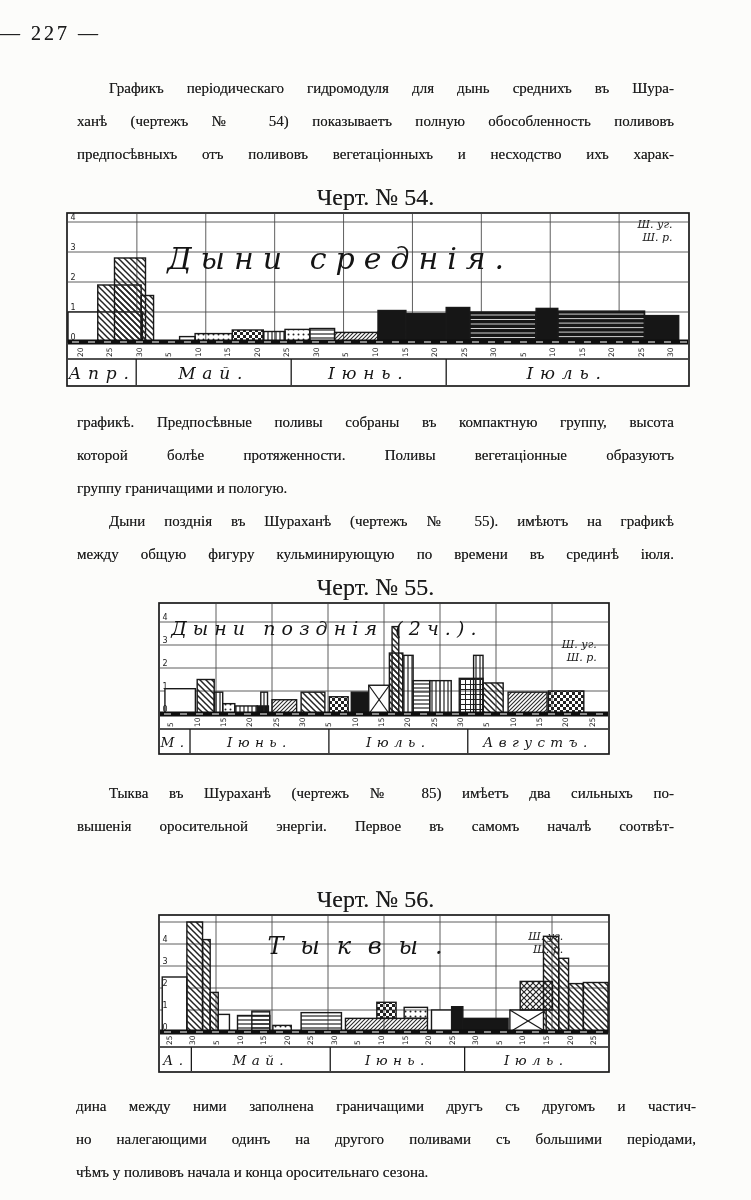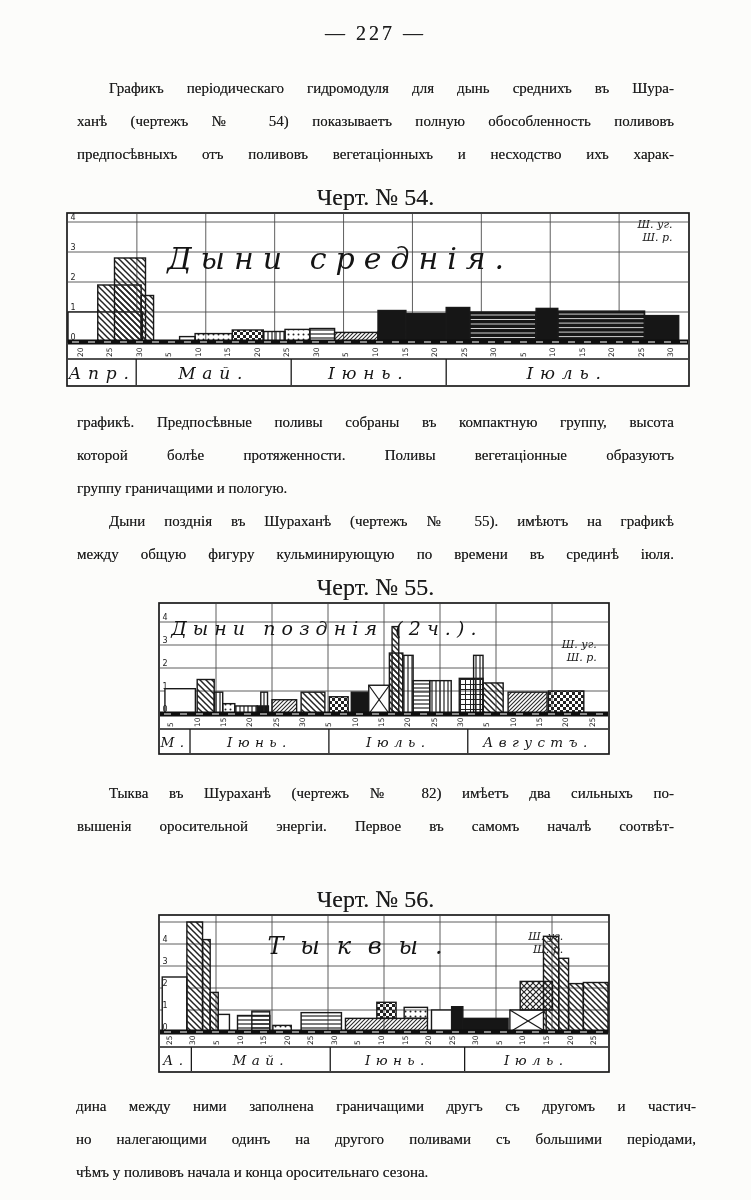--- a/index.html
+++ b/index.html
@@ -1,19 +1,19 @@
 <!DOCTYPE html>
 <html><head>
 <meta charset="utf-8">
 <style>
   html,body{margin:0;padding:0;}
   body{width:751px;height:1200px;background:#efefec;}
   .page{position:relative;width:751px;height:1200px;background:#fcfcfa;overflow:hidden;
         font-family:"Liberation Serif",serif;color:#1c1c1c;}
-  .pagenum{position:absolute;top:22px;left:0;width:100%;text-align:center;
+  .pagenum{position:absolute;top:22px;left:0;width:100%;text-align:left;
            font-size:20px;letter-spacing:3px;}
   .tblock{position:absolute;font-size:15px;line-height:33px;}
   .pline{text-align:justify;text-align-last:justify;}
   .pline.ind{text-indent:32px;}
   .pline.end{text-align-last:left;}
   .caption{position:absolute;left:0;width:100%;text-align:center;font-size:24px;}
   .tblock,.caption,.pagenum{text-shadow:0 0 .45px rgba(25,25,25,.65);}
   svg.chart{position:absolute;}
   .ytick{font-family:"DejaVu Sans",sans-serif;font-size:8px;fill:#222;}
   .dtick{font-family:"DejaVu Sans",sans-serif;font-size:7.5px;fill:#222;}
@@ -234,21 +234,21 @@
       <line x1="309.776" y1="127" x2="309.776" y2="151" stroke="#1a1a1a" stroke-width="1.3"></line>
       <text x="240.336" y="145" class="mlabel" text-anchor="middle">Іюль.</text>
       <text x="379.88800000000003" y="145" class="mlabel" text-anchor="middle">Августъ.</text>
       <text x="13.200000000000001" y="32.64999999999999" class="script" font-size="19" letter-spacing=".32em">Дыни позднія (2ч.).</text>
       <text x="438.8" y="46" class="corner" text-anchor="end">Ш. уг.</text>
       <text x="438.8" y="59" class="corner" text-anchor="end">Ш. р.</text>
       <rect x="1" y="1" width="450" height="151" fill="none" stroke="#1a1a1a" stroke-width="1.7"></rect>
     </svg>
 
   <div class="tblock" style="top:777px;left:77px;width:597px;">
-      <div class="pline ind">Тыква въ Шураханѣ (чертежъ № 82) имѣетъ два сильныхъ по-</div>
+      <div class="pline ind">Тыква въ Шураханѣ (чертежъ № 85) имѣетъ два сильныхъ по-</div>
       <div class="pline">вышенія оросительной энергіи. Первое въ самомъ началѣ соотвѣт-</div>
     </div>
 
   <div class="caption" style="top:886px;">Черт. № 56.</div>
   <svg class="chart c56" style="left:158px;top:914px;" width="452" height="161" viewBox="0 0 452 161">
       <rect x="1" y="1" width="450" height="157" fill="#fff"></rect>
       <line x1="58" y1="2" x2="58" y2="118" stroke="#4d4d4d" stroke-width="0.9"></line>
       <line x1="114" y1="2" x2="114" y2="118" stroke="#4d4d4d" stroke-width="0.9"></line>
       <line x1="170" y1="2" x2="170" y2="118" stroke="#4d4d4d" stroke-width="0.9"></line>
       <line x1="226" y1="2" x2="226" y2="118" stroke="#4d4d4d" stroke-width="0.9"></line>

